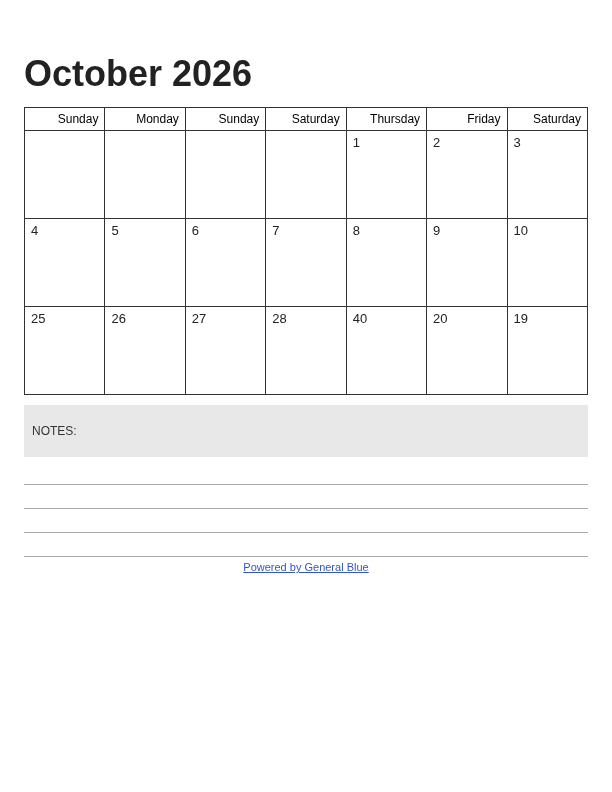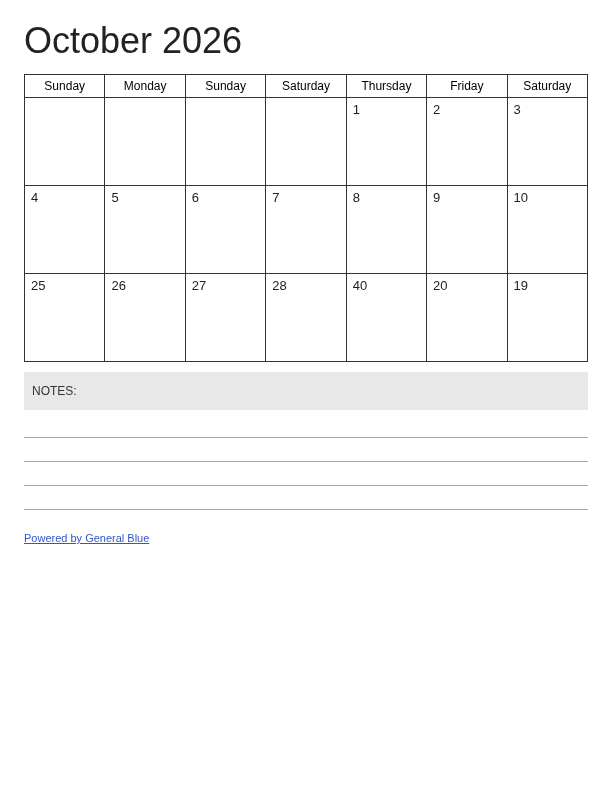--- a/index.html
+++ b/index.html
@@ -12,34 +12,35 @@
       width: 612px;
       height: 792px;
       background: #fff;
       font-family: Arial, sans-serif;
       padding: 20px 24px;
       position: relative;
     }
 
     #title {
       font-size: 36px;
-      font-weight: normal;
+      font-weight: bold;
       color: #222;
       margin-bottom: 12px;
+      margin-top: 33px;
     }
 
     #calendar-table {
       width: 100%;
       border-collapse: collapse;
       border: 1.5px solid #333;
     }
 
     #calendar-table th {
       border: 1px solid #333;
-      text-align: center;
+      text-align: right;
       padding: 4px 6px;
       font-size: 12px;
       font-weight: normal;
       background: #fff;
     }
 
     #calendar-table td {
       border: 1px solid #333;
       vertical-align: top;
       width: calc(100% / 7);
@@ -56,37 +57,37 @@
     .empty-cell {
       background: #fff;
     }
 
     #notes-section {
       margin-top: 10px;
     }
 
     #notes-label {
       background: #e8e8e8;
-      padding: 12px 8px;
+      padding: 19px 8px;
       font-size: 12px;
       color: #333;
       display: block;
       margin-bottom: 6px;
     }
 
     .note-line {
       border-bottom: 1px solid #aaa;
       height: 22px;
       width: 100%;
       margin-bottom: 2px;
     }
 
     #powered-by {
-      text-align: left;
-      margin-top: 22px;
+      text-align: center;
+      margin-top: 4px;
       font-size: 11px;
     }
 
     #powered-by a {
       color: #3355cc;
       text-decoration: underline;
       font-size: 11px;
     }
   </style>
 </head>

